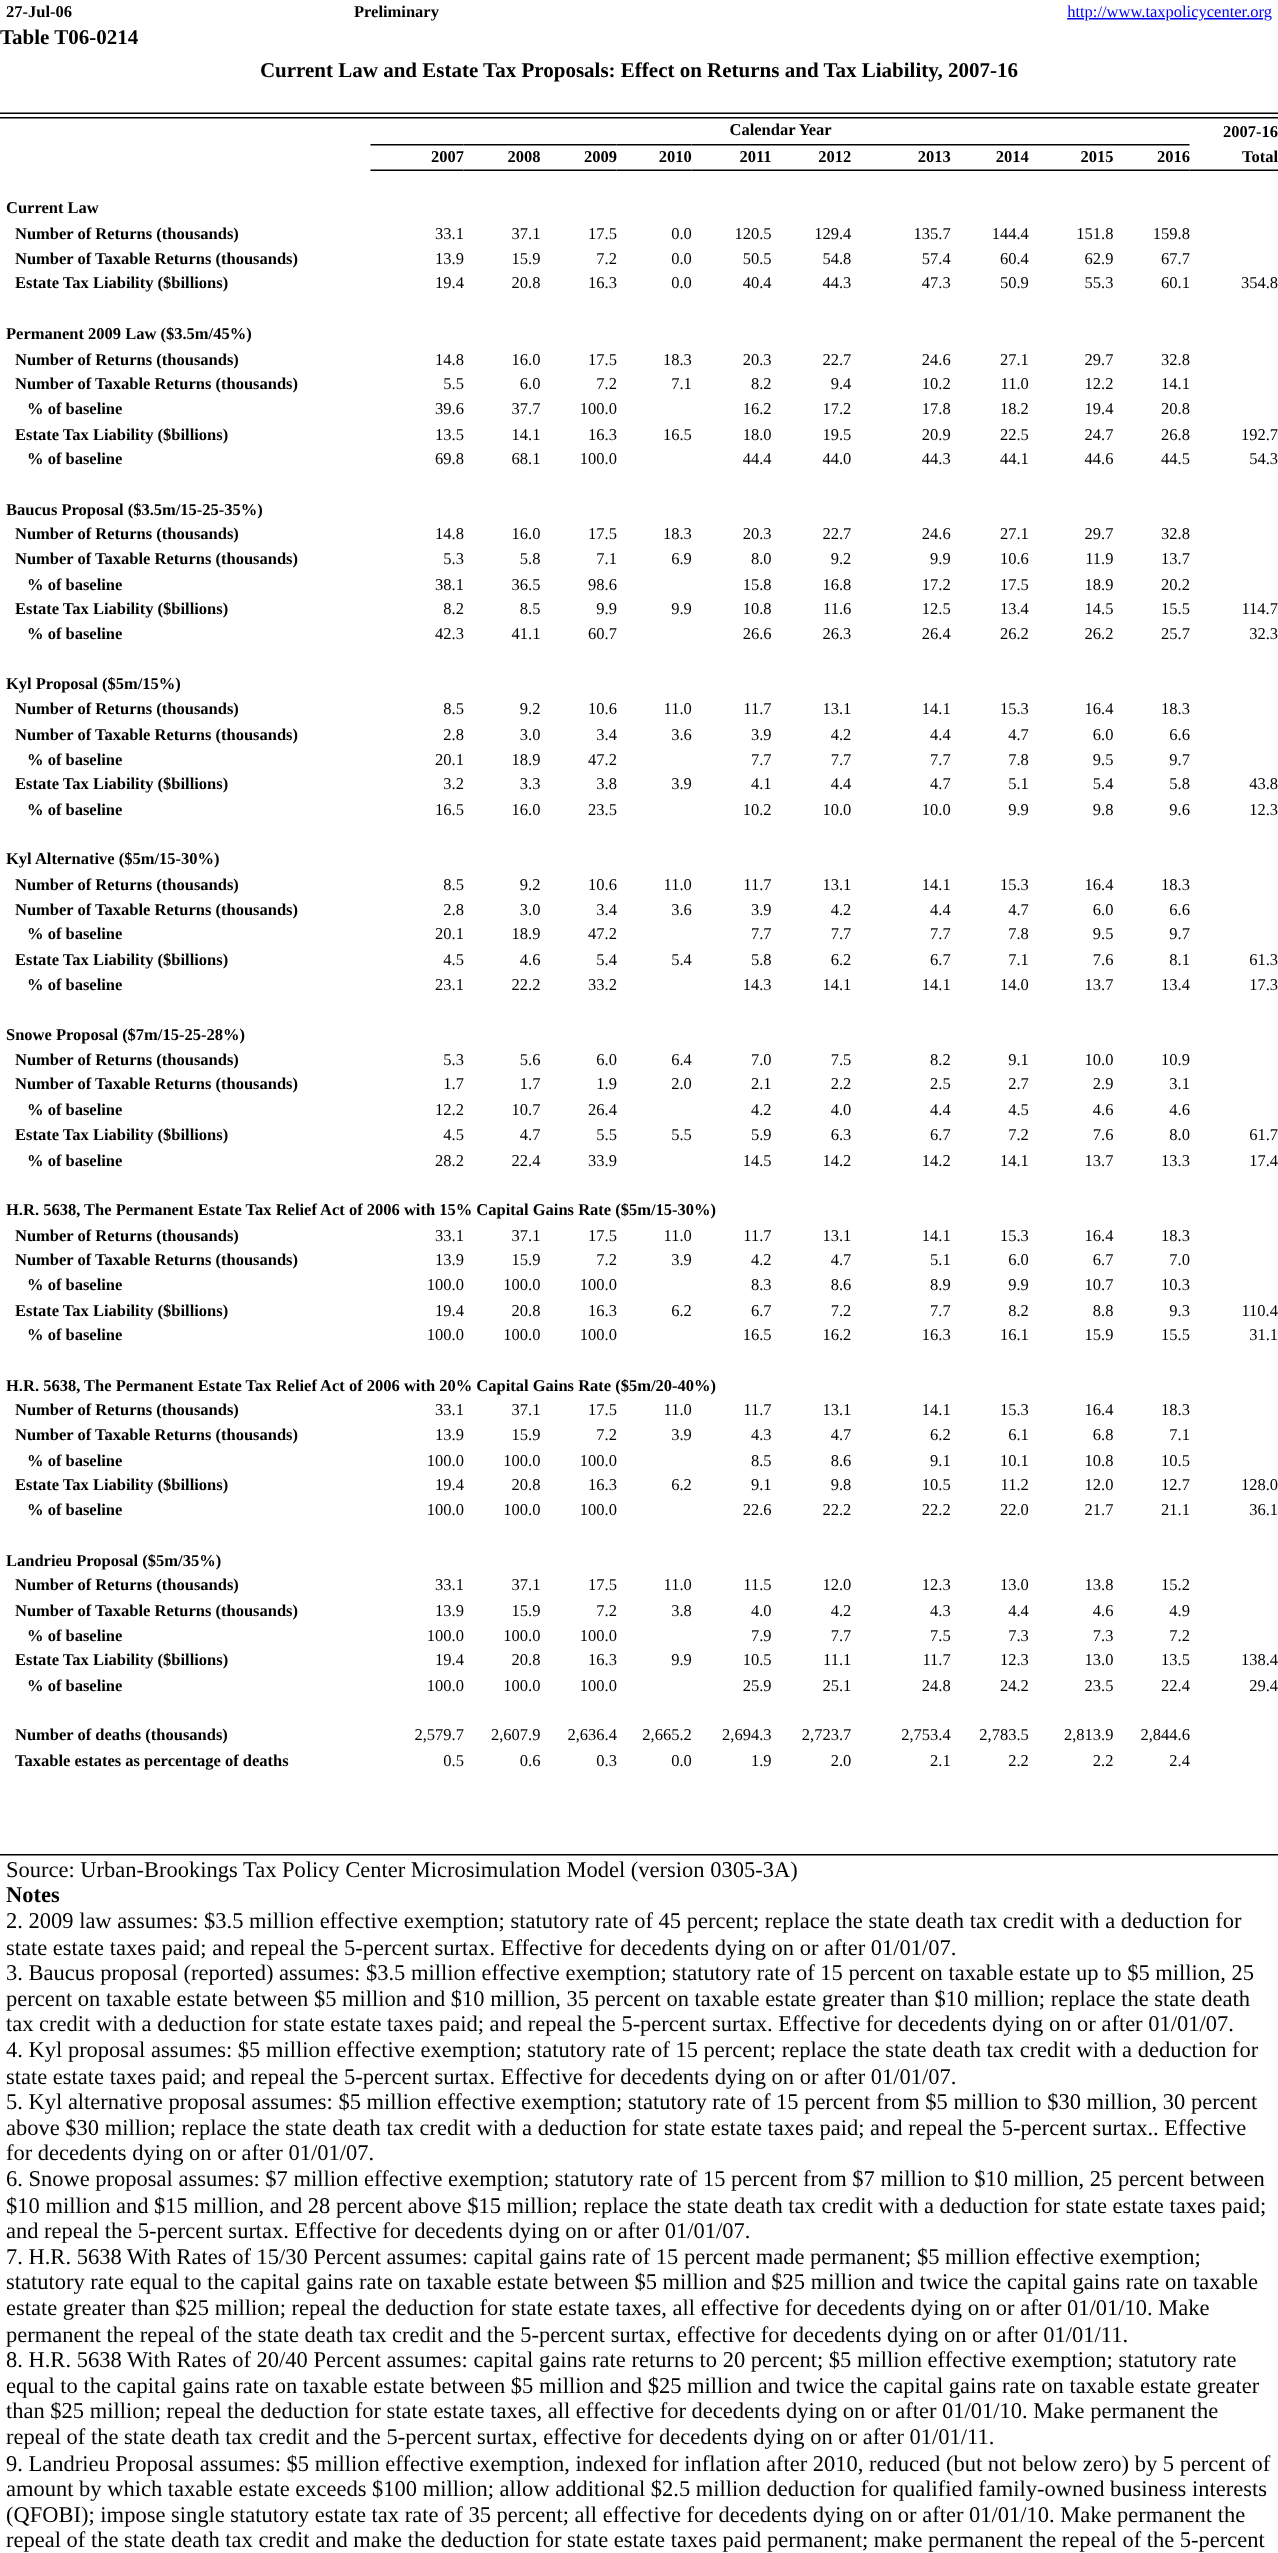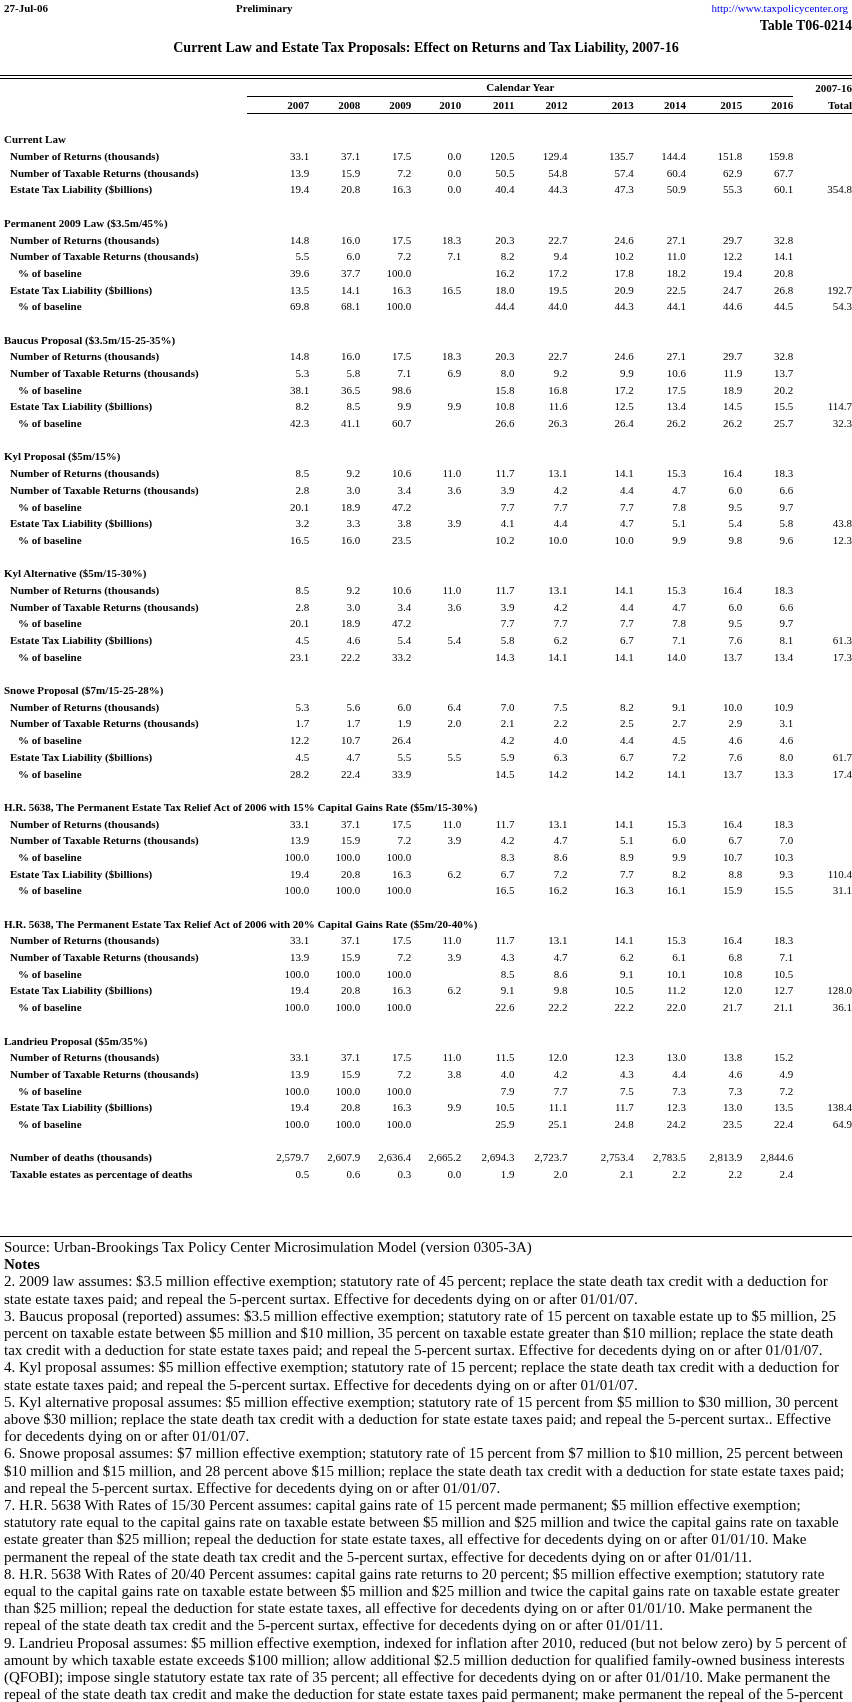--- a/index.html
+++ b/index.html
@@ -1,21 +1,21 @@
 <!DOCTYPE html>
 <html><head>
 <meta charset="utf-8">
 <style>
   html, body { margin:0; padding:0; background:#fff; }
   body { width:852px; height:1702px; position:relative; font-family:"Liberation Serif", serif; color:#000; overflow:hidden; }
   .top { position:absolute; top:2px; left:4px; right:4px; height:16px; font-size:11px; }
   .top .date { position:absolute; left:0; top:0; font-weight:bold; }
   .top .prelim { position:absolute; left:232px; top:0; font-weight:bold; }
-  .top .url { position:absolute; right:0; top:0; color:#0000ee; cursor:pointer; }
-  .title { position:absolute; top:18px; left:0; width:852px; text-align:right; font-size:14px; font-weight:bold; }
+  .top .url { position:absolute; right:0; top:0; color:#0000ee; text-decoration:underline; cursor:pointer; }
+  .title { position:absolute; top:18px; left:0; width:852px; text-align:left; font-size:14px; font-weight:bold; }
   .subtitle { position:absolute; top:40px; left:0; width:852px; text-align:center; font-size:14px; font-weight:bold; }
   .dbl { position:absolute; top:75px; left:0; width:852px; border-top:1px solid #000; border-bottom:1px solid #000; height:2px; }
   table.main { position:absolute; top:79px; left:0; width:852px; border-collapse:collapse; font-size:11px; table-layout:fixed;padding-left:48px; }
   table.main td { padding:0; height:16.7px; line-height:16px; white-space:nowrap; }
   td.num { text-align:right; }
   .hdr td { font-weight:bold; }
   td.cal { text-align:center; border-bottom:1px solid #000; }
   .yrrow td.yr { border-bottom:1px solid #000; text-align:right; }
   .sec td.lab { font-weight:bold; padding-top:0; }
   td.lab { font-weight:bold; padding-left:10px !important; }
@@ -723,21 +723,21 @@
         <td class="num">100.0</td>
         <td class="num">100.0</td>
         <td class="num">100.0</td>
         <td class="num"></td>
         <td class="num">25.9</td>
         <td class="num">25.1</td>
         <td class="num">24.8</td>
         <td class="num">24.2</td>
         <td class="num">23.5</td>
         <td class="num">22.4</td>
-        <td class="num">64.9</td>
+        <td class="num">29.4</td>
       </tr>
       <tr class="spacer">
         <td colspan="12"></td>
       </tr>
       <tr>
         <td class="lab">Number of deaths (thousands)</td>
         <td class="num">2,579.7</td>
         <td class="num">2,607.9</td>
         <td class="num">2,636.4</td>
         <td class="num">2,665.2</td>

